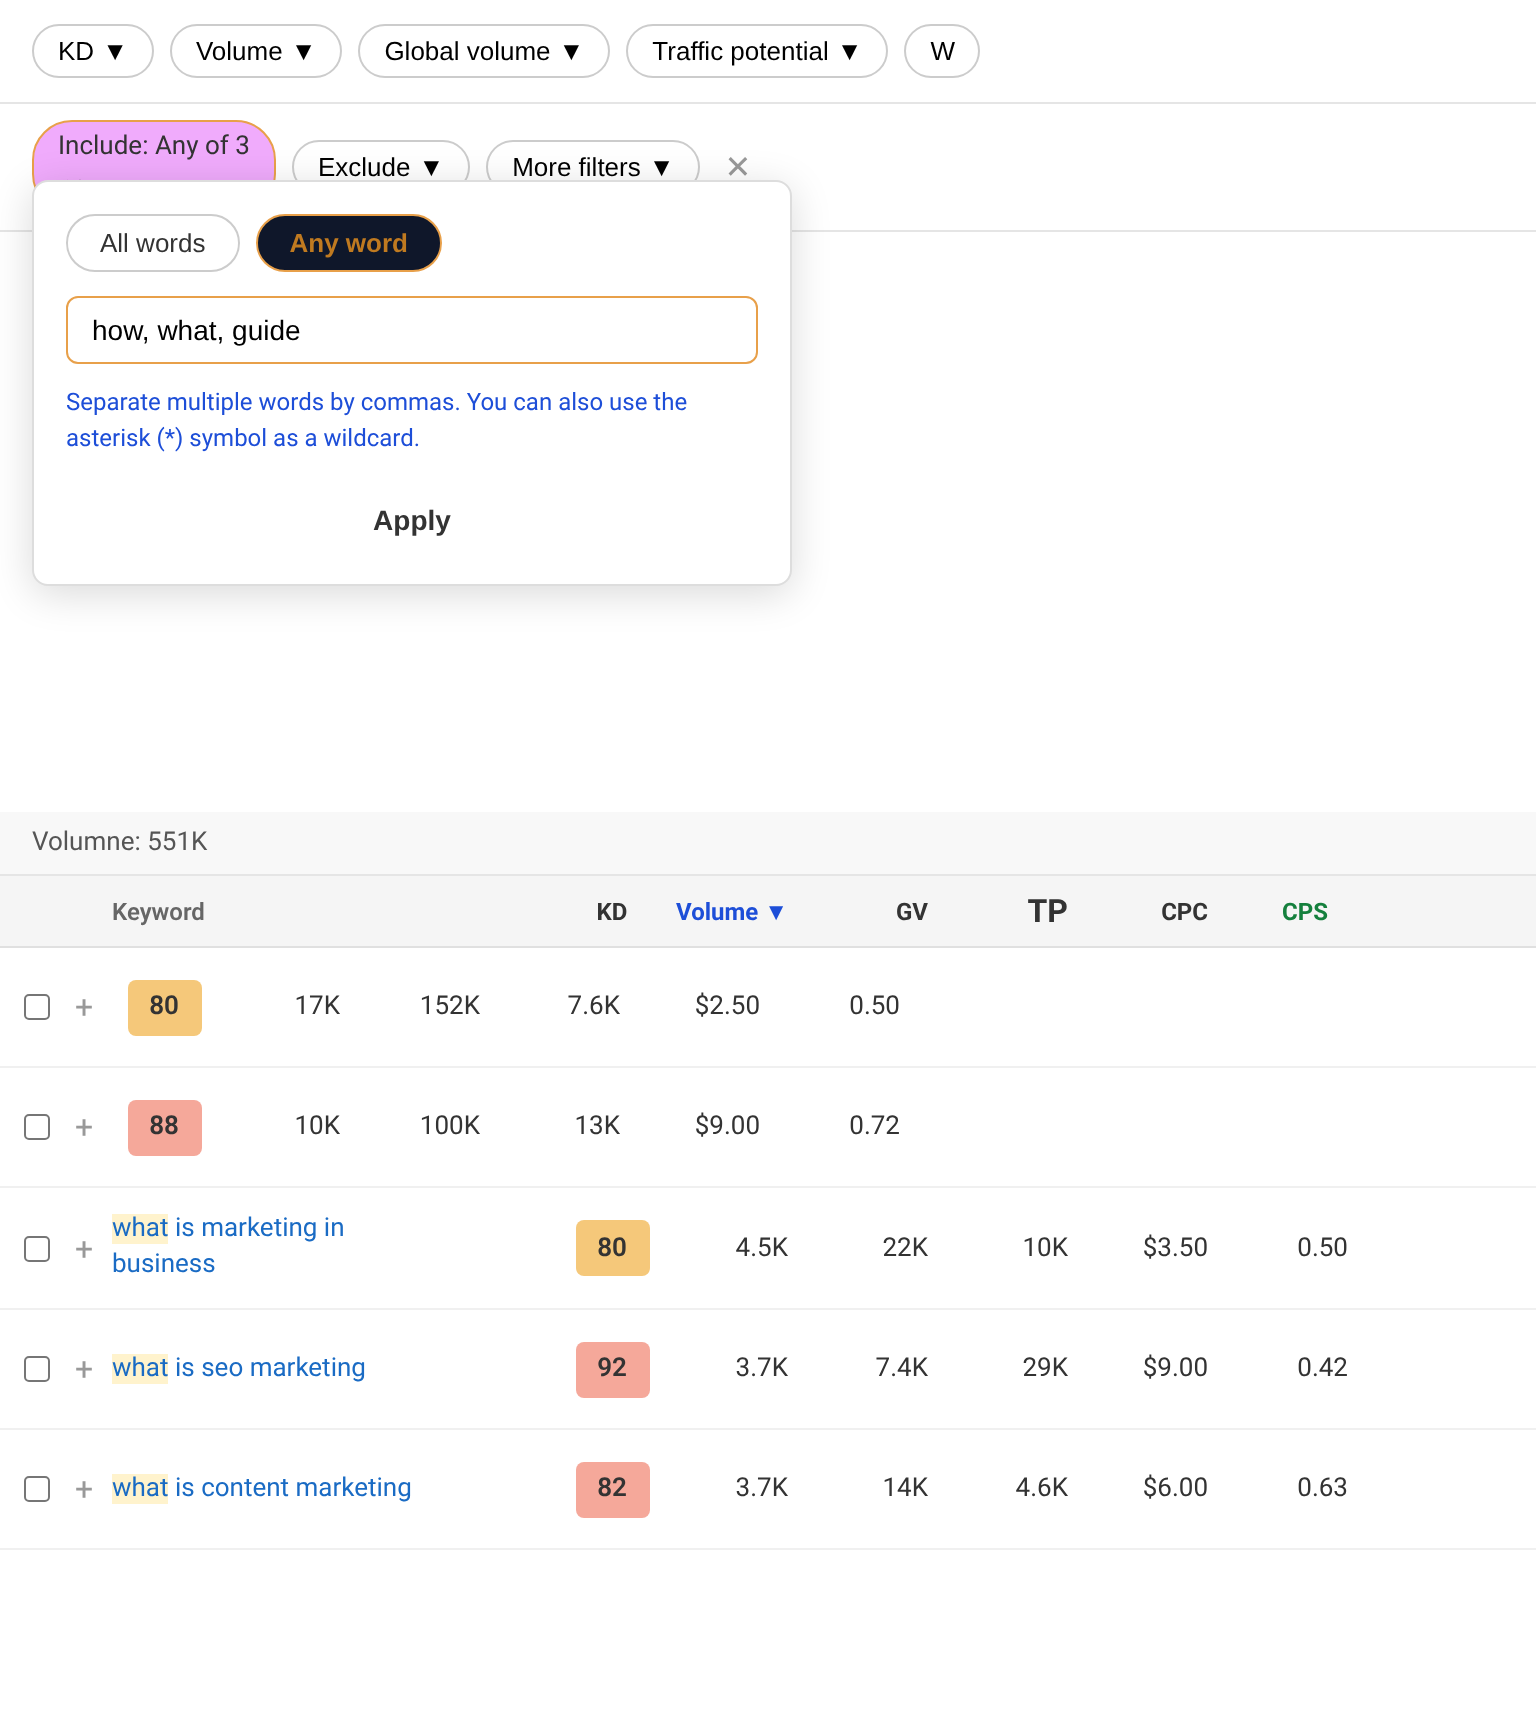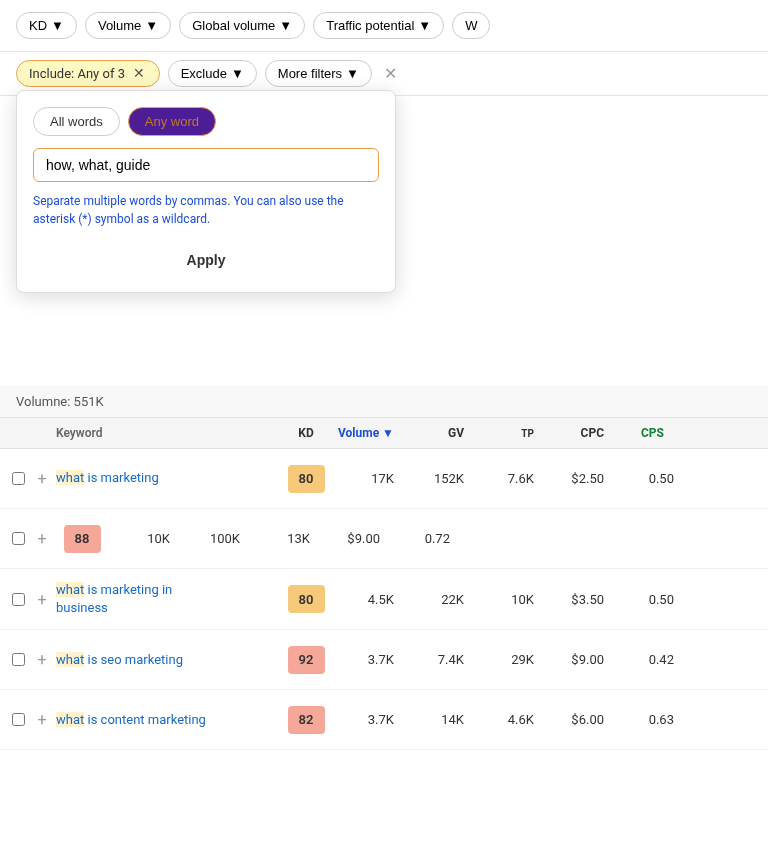--- a/index.html
+++ b/index.html
@@ -36,23 +36,24 @@
     }
 
     
     .include-pill {
       display: flex;
       align-items: flex-start;
       gap: 6px;
       border: 1.5px solid #e8a04a;
       border-radius: 20px;
       padding: 5px 12px;
-      background: #fef9c3;
-      cursor: pointer;
-      font-size: 13px;
+      background: #f0abfc;
+      cursor: pointer;
+      font-size: 13px;
+      flex-direction: column;
     }
 
     .include-pill .close-btn {
       background: none;
       border: none;
       cursor: pointer;
       font-size: 14px;
       color: #555;
       padding: 0 2px;
       line-height: 1;
@@ -100,24 +101,24 @@
       padding: 6px 16px;
       border-radius: 20px;
       border: 1px solid #ccc;
       background: #fff;
       cursor: pointer;
       font-size: 13px;
       color: #333;
     }
 
     .popup-tab.active {
-      background: #4c1d95;
+      background: #0f172a;
       border-color: #e8a04a;
       color: #c07a20;
-      font-weight: 400;
+      font-weight: 700;
     }
 
     .popup-input {
       width: 100%;
       border: 1.5px solid #e8a04a;
       border-radius: 6px;
       padding: 8px 12px;
       font-size: 14px;
       outline: none;
       margin-bottom: 10px;
@@ -305,38 +306,37 @@
   <div style="flex:0 0 224px; font-size:12px; font-weight:600; color:#666; padding-right:8px;">
     <span>Keyword</span>
   </div>
   <div style="flex:0 0 52px; font-size:12px; font-weight:700; color:#333; text-align:center;">KD</div>
   <div style="flex:0 0 70px; font-size:12px; font-weight:700; color:#1d4ed8; text-align:right; padding-right:8px; cursor:pointer;">
     <span>Volume</span> ▼
   </div>
   <div style="flex:0 0 70px; font-size:12px; font-weight:700; color:#333; text-align:right; padding-right:8px;">
     <span>GV</span>
   </div>
-  <div style="flex:0 0 70px; font-size:10px; font-weight:700; color:#333; text-align:right; padding-right:8px;">
+  <div style="flex:0 0 70px; font-size:16px; font-weight:700; color:#333; text-align:right; padding-right:8px;">
     <span>TP</span>
   </div>
   <div style="flex:0 0 70px; font-size:12px; font-weight:700; color:#333; text-align:right; padding-right:8px;">
     <span>CPC</span>
   </div>
   <div style="flex:0 0 60px; font-size:12px; font-weight:700; color:#15803d; text-align:right; padding-right:8px;">
     <span>CPS</span>
   </div>
 </div>
 
 <div id="table-body">
     <div class="keyword-row">
       <div class="row-checkbox">
         <input type="checkbox" style="">
       </div>
       <div class="row-add">+</div>
-      <div class="keyword-text"><mark>what</mark> is marketing</div>
       <div class="kd-badge">
         <span class="kd-orange">80</span>
       </div>
       <div class="data-cell">17K</div>
       <div class="data-cell">152K</div>
       <div class="data-cell">7.6K</div>
       <div class="data-cell">$2.50</div>
       <div class="data-cell">0.50</div>
     </div>
     <div class="keyword-row">

